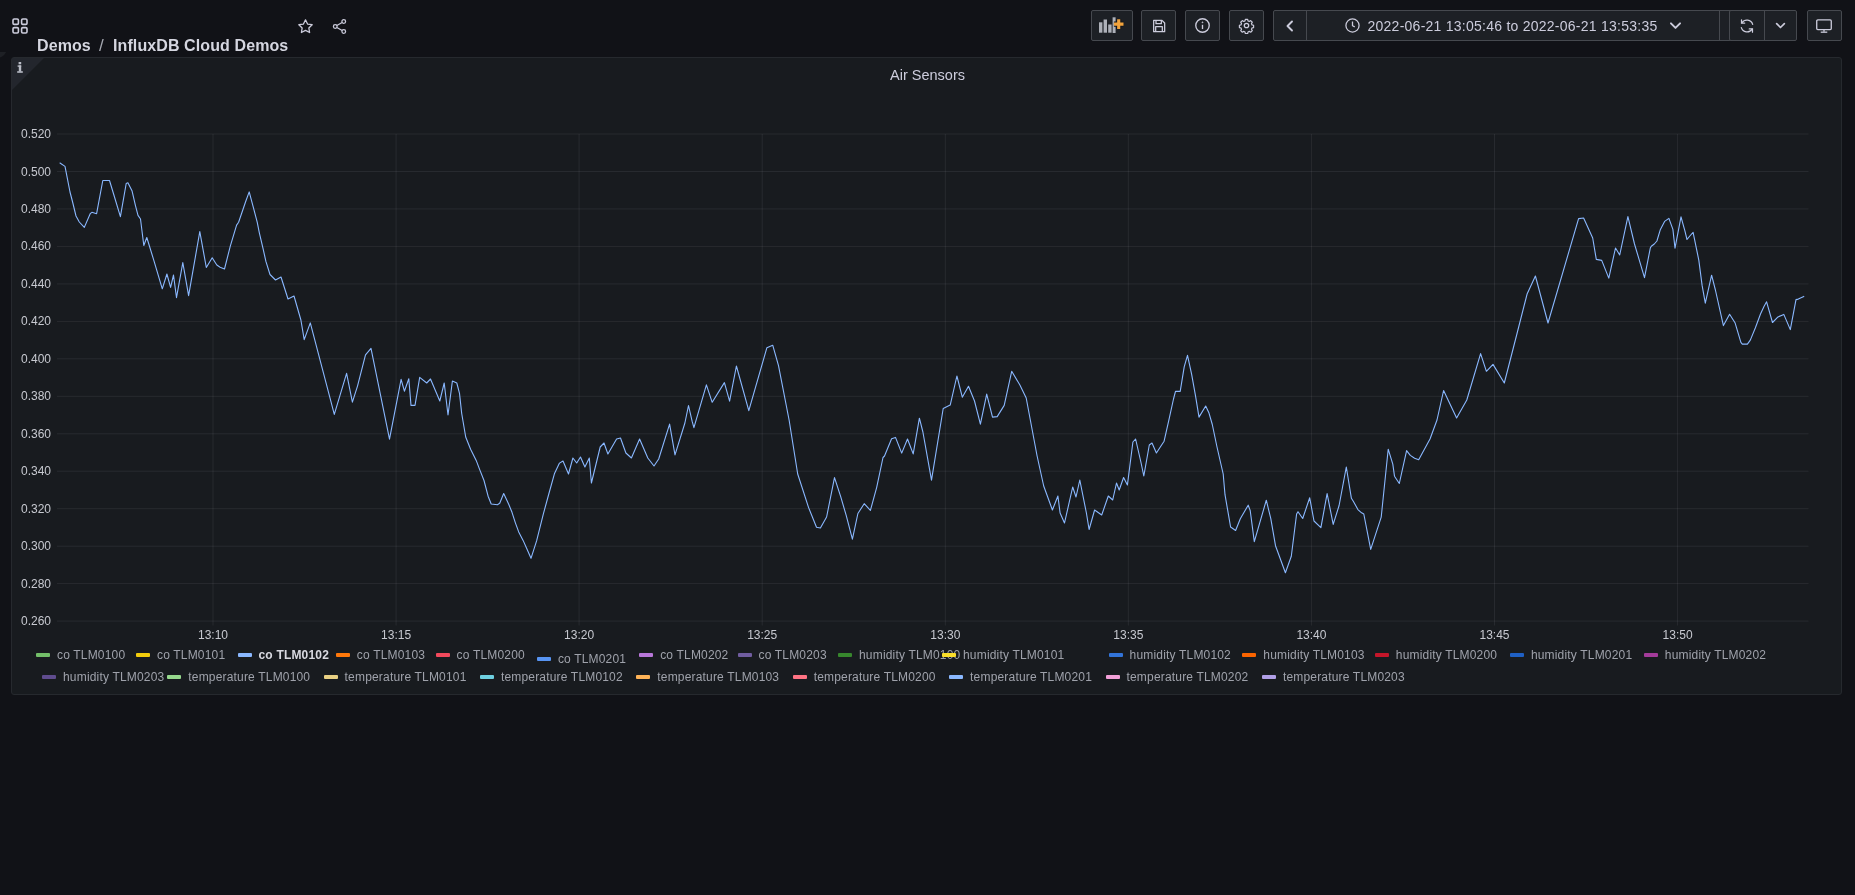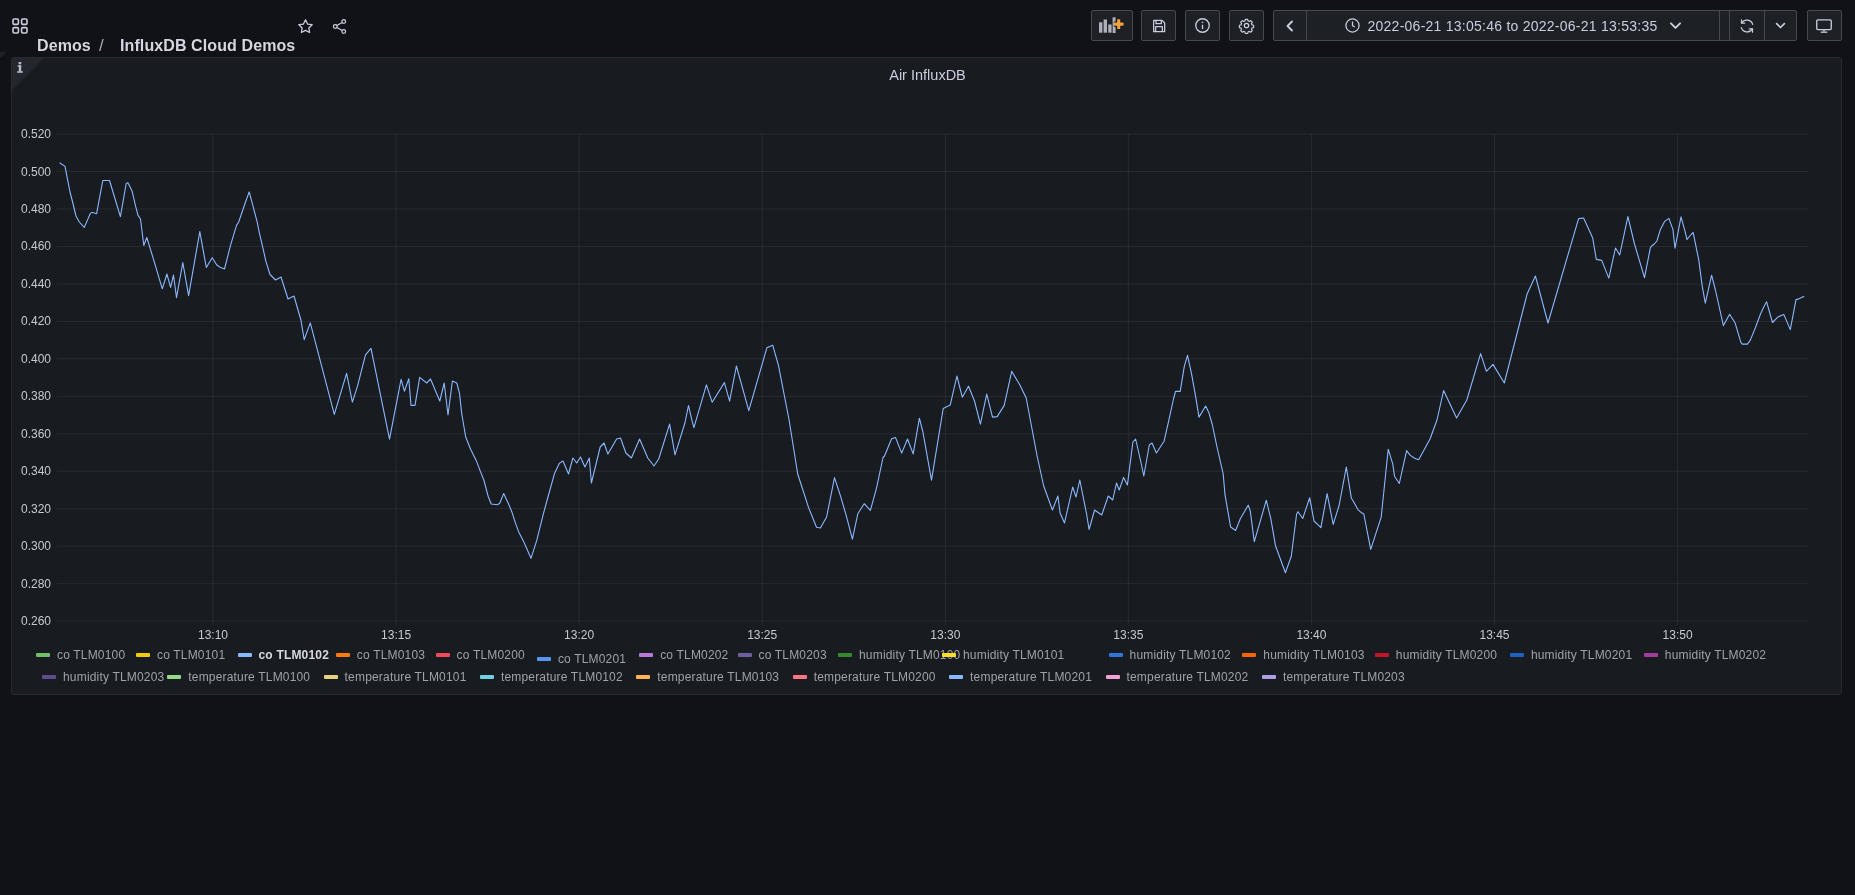--- a/index.html
+++ b/index.html
@@ -31,21 +31,21 @@
 <body>
 <div id="blob"></div>
 <div id="panel"></div>
 <div id="corner"></div>
 <svg id="cornerI2" style="position:absolute;left:17px;top:62px" width="6" height="11" viewBox="0 0 6 11" fill="#b9bcc6">
  <rect x="1.6" y="0" width="2.6" height="2.3"></rect>
  <rect x="0.6" y="3.4" width="3.6" height="1.4"></rect>
  <rect x="1.8" y="3.4" width="2.4" height="6.2"></rect>
  <rect x="0.2" y="9.2" width="5.6" height="1.6"></rect>
  </svg>
-<div id="ptitle">Air InfluxDB</div>
+<div id="ptitle">Air Sensors</div>
 <svg id="chart" width="1855" height="895" viewBox="0 0 1855 895">
   <g id="grid" stroke="rgba(204,204,220,0.085)" stroke-width="1">
       <line x1="57" y1="134.0" x2="1808.5" y2="134.0"></line>
       <line x1="57" y1="171.5" x2="1808.5" y2="171.5"></line>
       <line x1="57" y1="208.9" x2="1808.5" y2="208.9"></line>
       <line x1="57" y1="246.4" x2="1808.5" y2="246.4"></line>
       <line x1="57" y1="283.9" x2="1808.5" y2="283.9"></line>
       <line x1="57" y1="321.4" x2="1808.5" y2="321.4"></line>
       <line x1="57" y1="358.8" x2="1808.5" y2="358.8"></line>
       <line x1="57" y1="396.3" x2="1808.5" y2="396.3"></line>
@@ -125,21 +125,21 @@
   </div>
 <div id="navbar">
   <svg class="navicon" style="left:12px;top:18px" width="16" height="16" viewBox="0 0 16 16" fill="none" stroke="#ccccdc" stroke-width="1.6">
     <rect x="1" y="1" width="5.4" height="5.4" rx="1.2"></rect>
       <rect x="9.6" y="1" width="5.4" height="5.4" rx="1.2"></rect>
     <rect x="1" y="9.6" width="5.4" height="5.4" rx="1.2"></rect>
       <rect x="9.6" y="9.6" width="5.4" height="5.4" rx="1.2"></rect>
   </svg>
   <div class="crumb" style="left:37px">Demos</div>
   <div class="crumb" style="left:99px;top:16px;font-weight:400;font-size:17px;color:#a5a8b1">/</div>
-  <div class="crumb" style="left:120px">InfluxDB Cloud Demos</div>
+  <div class="crumb" style="left:113px">InfluxDB Cloud Demos</div>
   <svg class="navicon" style="left:297px;top:18px" width="17" height="17" viewBox="0 0 24 24" fill="none" stroke="#ccccdc" stroke-width="1.8" stroke-linejoin="round">
     <path d="M12 2.6l2.9 5.9 6.5 .95-4.7 4.6 1.1 6.5-5.8-3.05-5.8 3.05 1.1-6.5-4.7-4.6 6.5-.95z"></path>
   </svg>
   <svg class="navicon" style="left:331px;top:18px" width="17" height="17" viewBox="0 0 24 24" fill="none" stroke="#ccccdc" stroke-width="1.8">
     <circle cx="18" cy="5" r="2.6"></circle>
       <circle cx="6" cy="12" r="2.6"></circle>
       <circle cx="18" cy="19" r="2.6"></circle>
     <line x1="8.3" y1="10.6" x2="15.7" y2="6.4"></line>
       <line x1="8.3" y1="13.4" x2="15.7" y2="17.6"></line>
   </svg>

